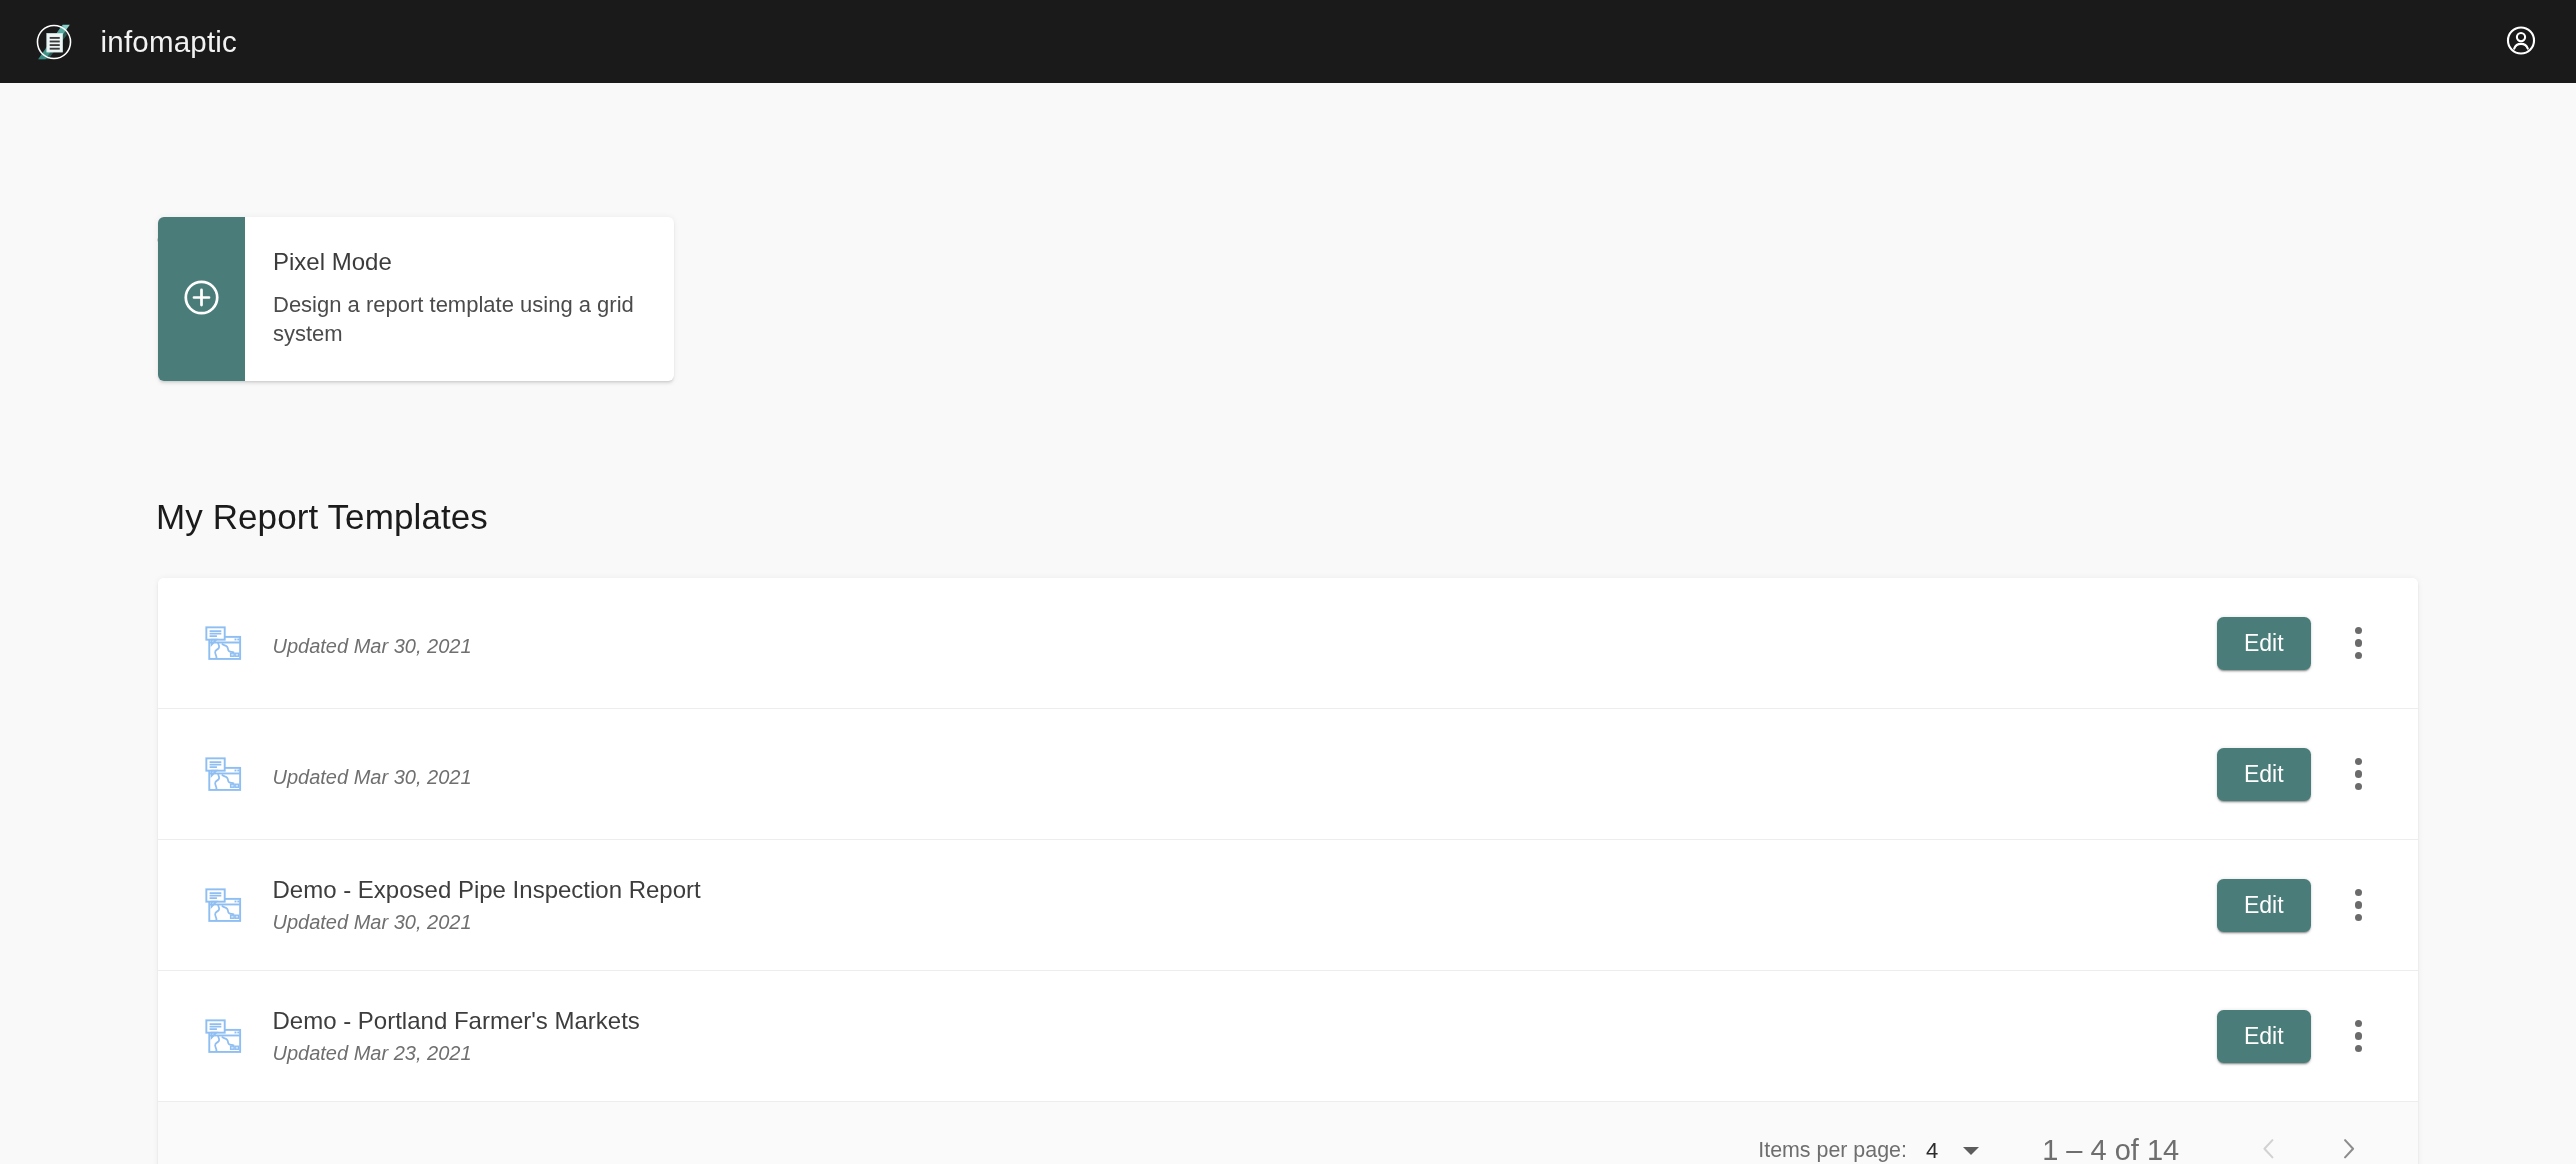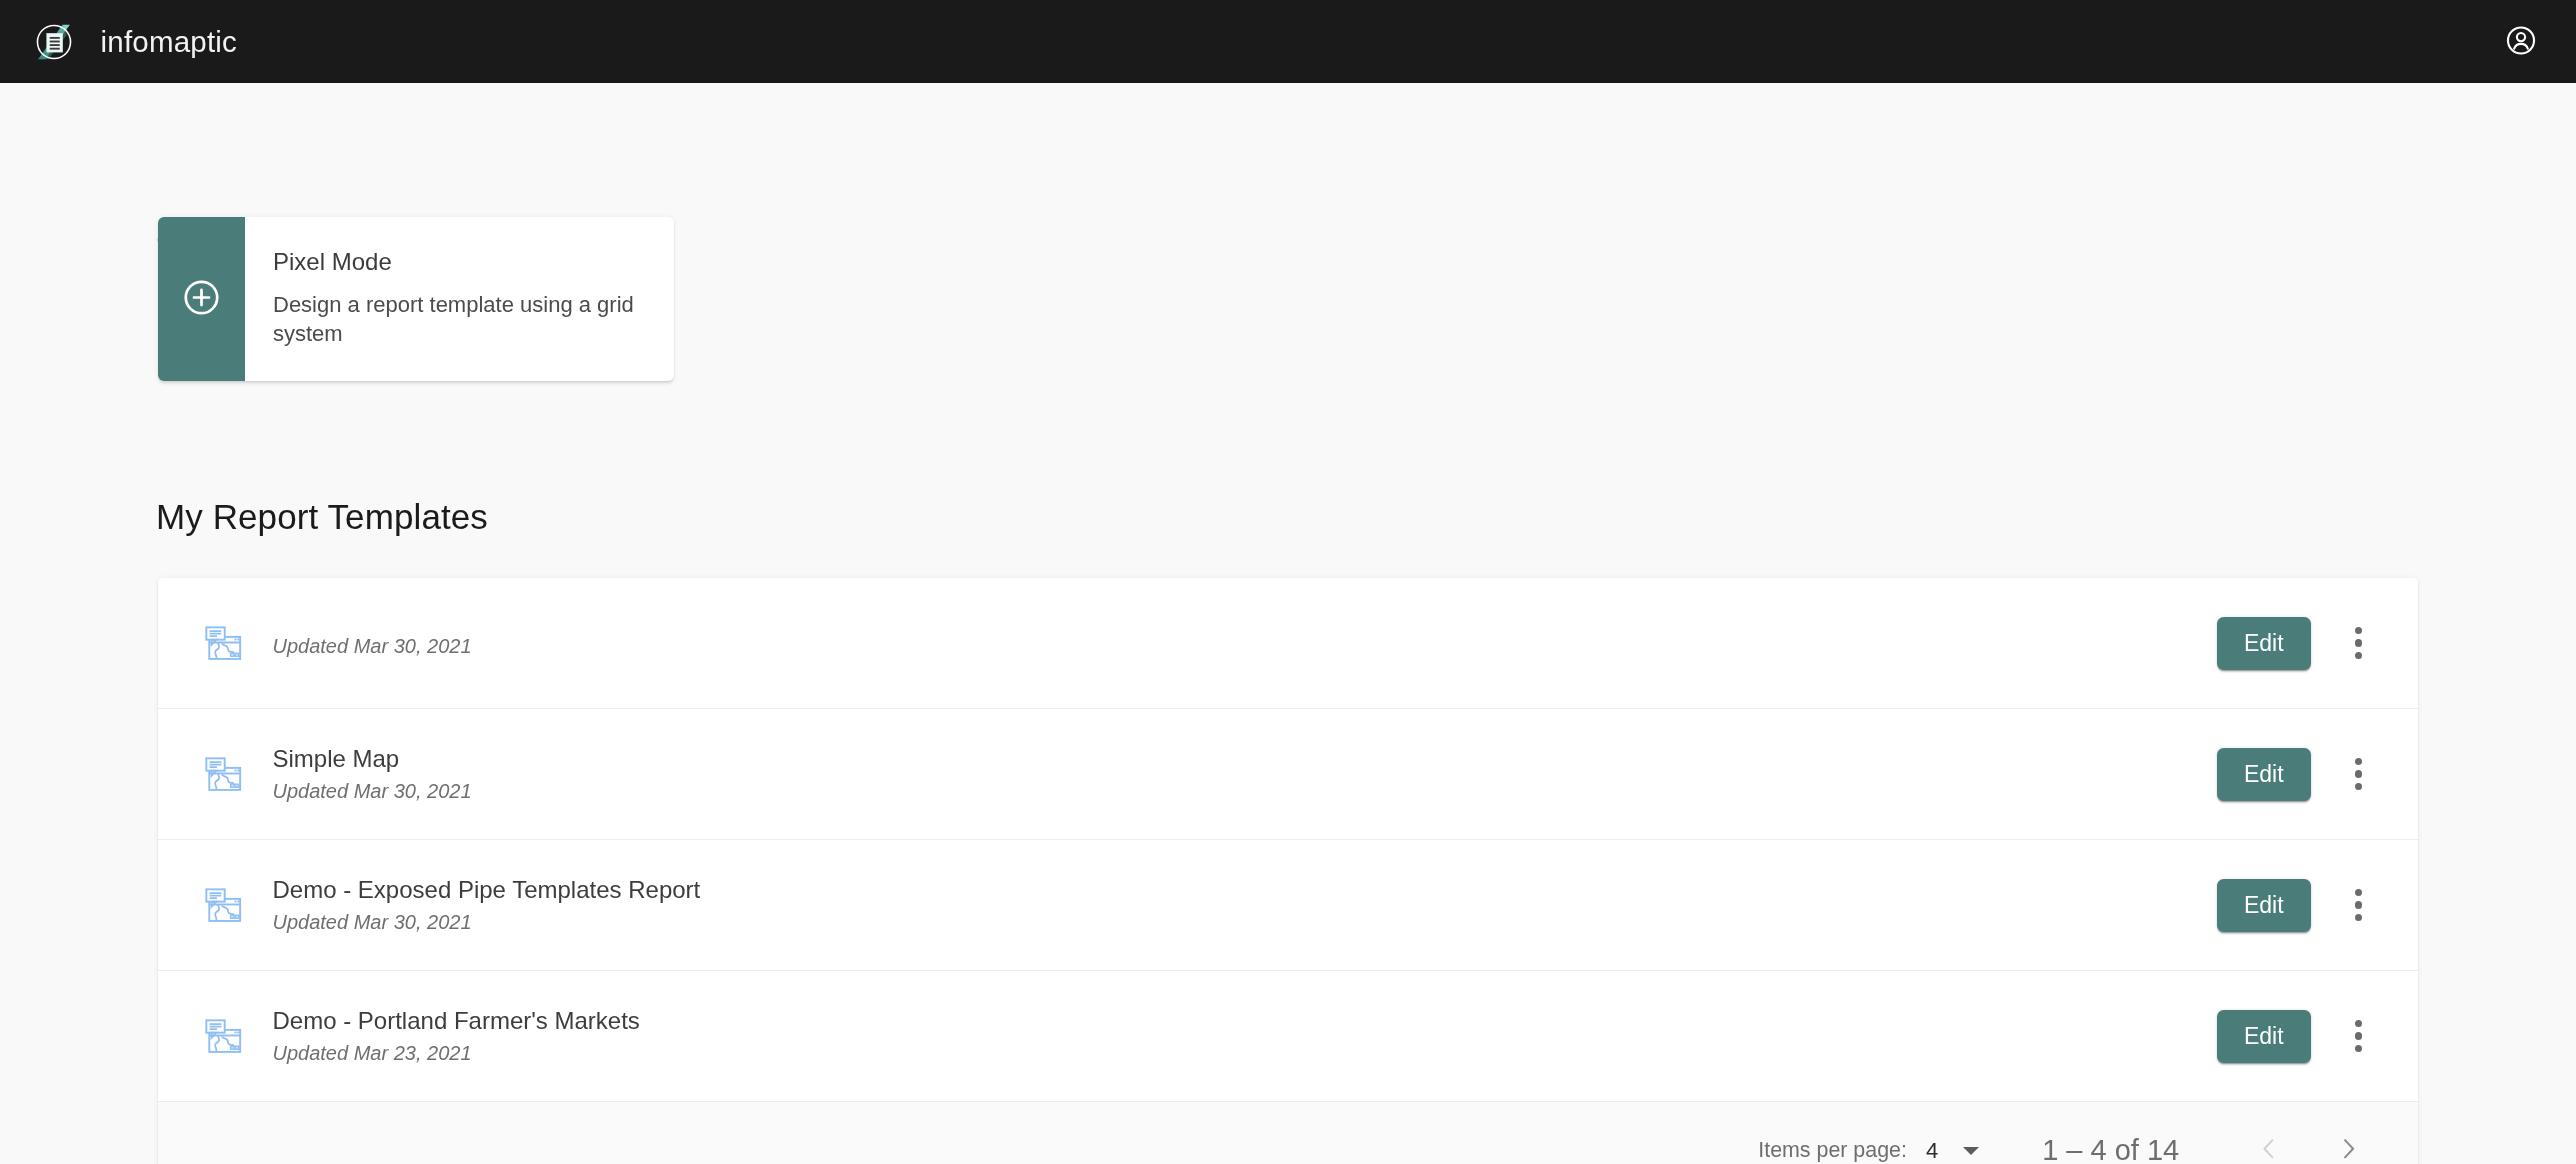--- a/index.html
+++ b/index.html
@@ -349,21 +349,20 @@
           <path d="M11.8 26.3c.6-2.4-1.4-3.2-.7-4.9.6-1.6 2.4-1.3 2.6-3 .2-1.5-1.1-2-.6-3.1" stroke-width="1.2" fill="none"></path>
           <path d="M15.6 16c.8 1.5 2.6 1.1 3.6 2.3.9 1.1.2 2.3 1.3 3 1 .7 2.4 0 3.3.9" stroke-width="1.2" fill="none"></path>
           <rect x="21.5" y="22.6" width="2.4" height="2.1" fill="#cfe3fa" stroke="#8ebef2" stroke-width=".9"></rect>
           <rect x="24.6" y="22.6" width="2.4" height="2.1" fill="#cfe3fa" stroke="#8ebef2" stroke-width=".9"></rect>
           <rect x="5" y="5" width="12.5" height="8.4" fill="#ffffff"></rect>
           <path d="M8.6 13.4v3.3l3.1-3.3z" fill="#ffffff"></path>
           <path d="M7.2 7.6h8M7.2 9.3h8M7.2 11h5" stroke-width="1.1"></path>
         </svg>
       </span>
       <div class="tpl-text">
-        <div class="tpl-name">Simple Map</div>
         <div class="tpl-date">Updated Mar 30, 2021</div>
       </div>
       <button class="edit-btn">Edit</button>
       <button class="more-btn">
         <i></i>
           <i></i>
           <i></i>
       </button>
     </div>
 
@@ -377,21 +376,21 @@
           <path d="M11.8 26.3c.6-2.4-1.4-3.2-.7-4.9.6-1.6 2.4-1.3 2.6-3 .2-1.5-1.1-2-.6-3.1" stroke-width="1.2" fill="none"></path>
           <path d="M15.6 16c.8 1.5 2.6 1.1 3.6 2.3.9 1.1.2 2.3 1.3 3 1 .7 2.4 0 3.3.9" stroke-width="1.2" fill="none"></path>
           <rect x="21.5" y="22.6" width="2.4" height="2.1" fill="#cfe3fa" stroke="#8ebef2" stroke-width=".9"></rect>
           <rect x="24.6" y="22.6" width="2.4" height="2.1" fill="#cfe3fa" stroke="#8ebef2" stroke-width=".9"></rect>
           <rect x="5" y="5" width="12.5" height="8.4" fill="#ffffff"></rect>
           <path d="M8.6 13.4v3.3l3.1-3.3z" fill="#ffffff"></path>
           <path d="M7.2 7.6h8M7.2 9.3h8M7.2 11h5" stroke-width="1.1"></path>
         </svg>
       </span>
       <div class="tpl-text">
-        <div class="tpl-name">Demo - Exposed Pipe Templates Report</div>
+        <div class="tpl-name">Demo - Exposed Pipe Inspection Report</div>
         <div class="tpl-date">Updated Mar 30, 2021</div>
       </div>
       <button class="edit-btn">Edit</button>
       <button class="more-btn">
         <i></i>
           <i></i>
           <i></i>
       </button>
     </div>
 

